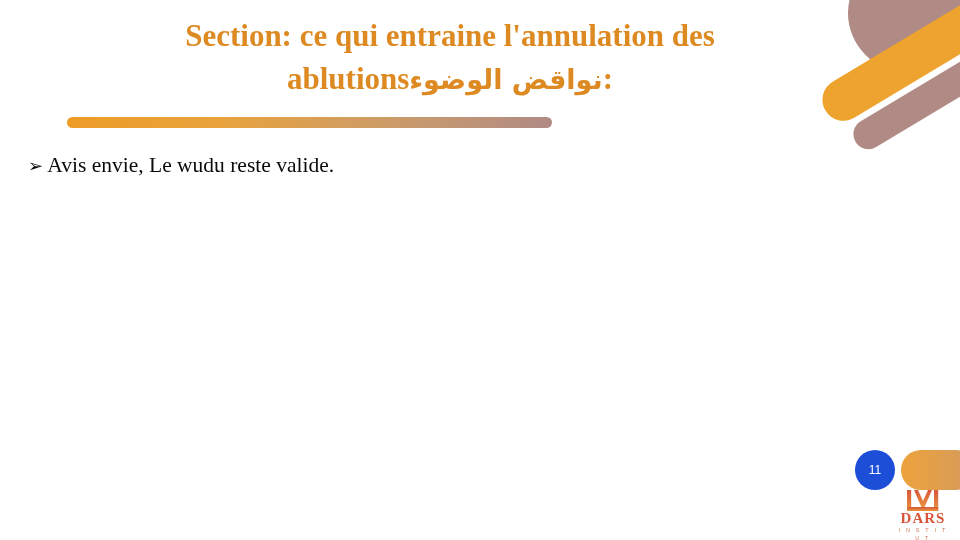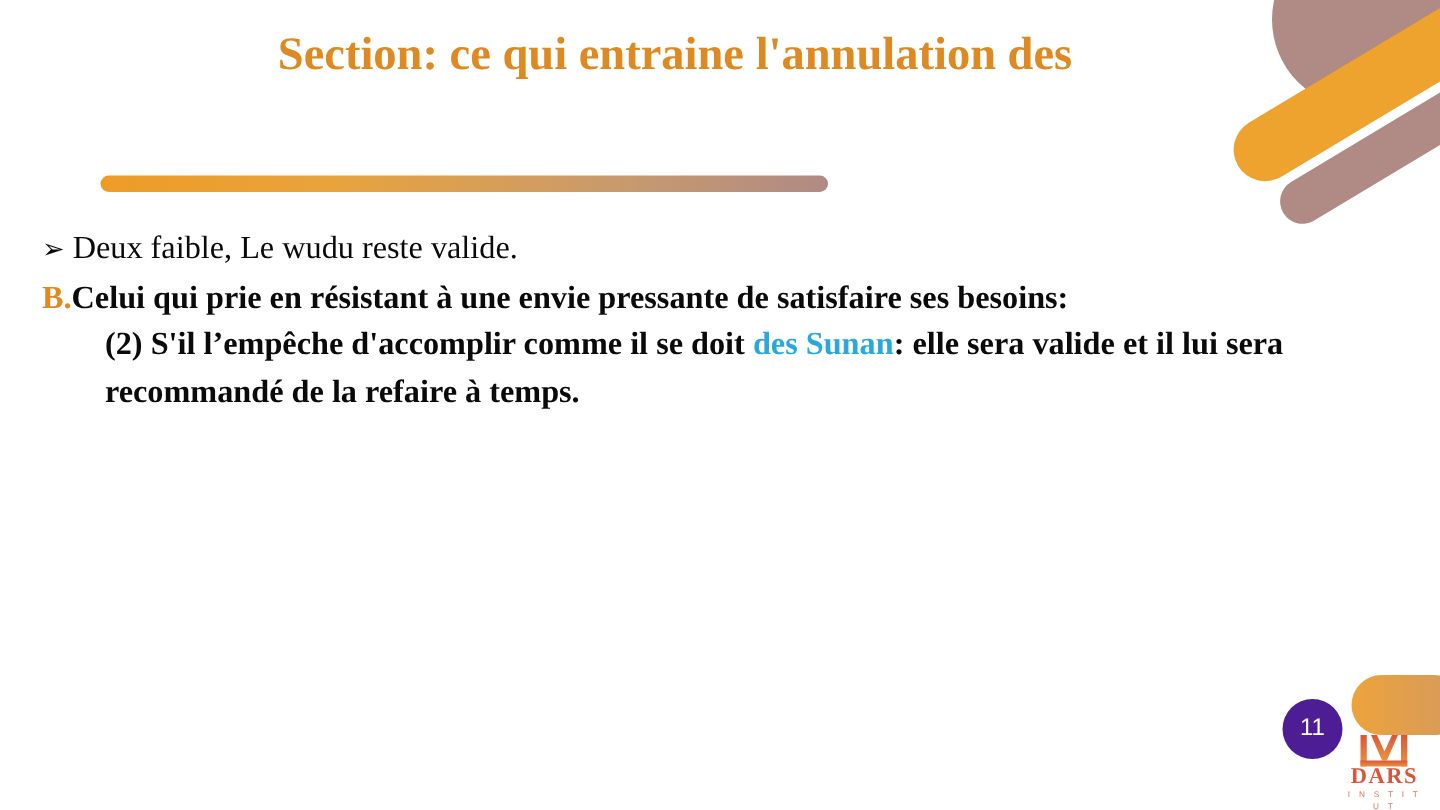--- a/index.html
+++ b/index.html
@@ -121,28 +121,28 @@
   .bullet-arrow {
     font-family: "DejaVu Sans", sans-serif;
     font-size: 18px;
     font-weight: normal;
   }
 
   
   .page-badge {
     position: absolute;
     left: 855px;
-    top: 466px;
+    top: 450px;
     width: 40px;
     height: 40px;
     border-radius: 50%;
-    background: #4c1d95;
+    background: #1d4ed8;
     color: #ffffff;
     font-family: "Liberation Sans", sans-serif;
-    font-size: 16px;
+    font-size: 12px;
     display: flex;
     align-items: center;
     justify-content: center;
     z-index: 1;
   }
   .badge-pill {
     position: absolute;
     left: 901px;
     top: 450px;
     width: 75px;
@@ -188,34 +188,33 @@
 <div id="slide">
 
   <div class="deco-layer">
     <div class="deco-blob"></div>
     <div class="deco-bar-mauve"></div>
     <div class="deco-bar-orange"></div>
   </div>
 
   <div class="title-block">
     <div class="title-line">Section: ce qui entraine l'annulation des</div>
+    <div class="title-line second"><span>ablutions</span><span class="arabic">نواقض الوضوء</span><span>:</span></div>
   </div>
 
   <div class="divider"></div>
 
   <div class="body">
 
 
 
-    <p class="para reg"><span class="bullet-arrow">➢</span> <span>Deux faible, Le wudu reste valide.</span></p>
-
-    <p class="para"><span class="orange">B.</span><span class="b">Celui qui prie en résistant à une envie pressante de satisfaire ses besoins:</span></p>
-
-
-    <p class="para b indent"><span>(2)</span> <span>S'il l’empêche d'accomplir comme il se doit </span><span class="blue">des Sunan</span><span>: elle sera valide et il lui sera recommandé de la refaire à temps.</span></p>
+    <p class="para reg"><span class="bullet-arrow">➢</span> <span>Avis envie, Le wudu reste valide.</span></p>
+
+
+
 
 
   </div>
 
   <div class="page-badge">11</div>
   <div class="badge-pill"></div>
 
   <div class="logo">
     <svg class="logo-mark" width="58" height="24" viewBox="0 0 58 24">
       <defs>

